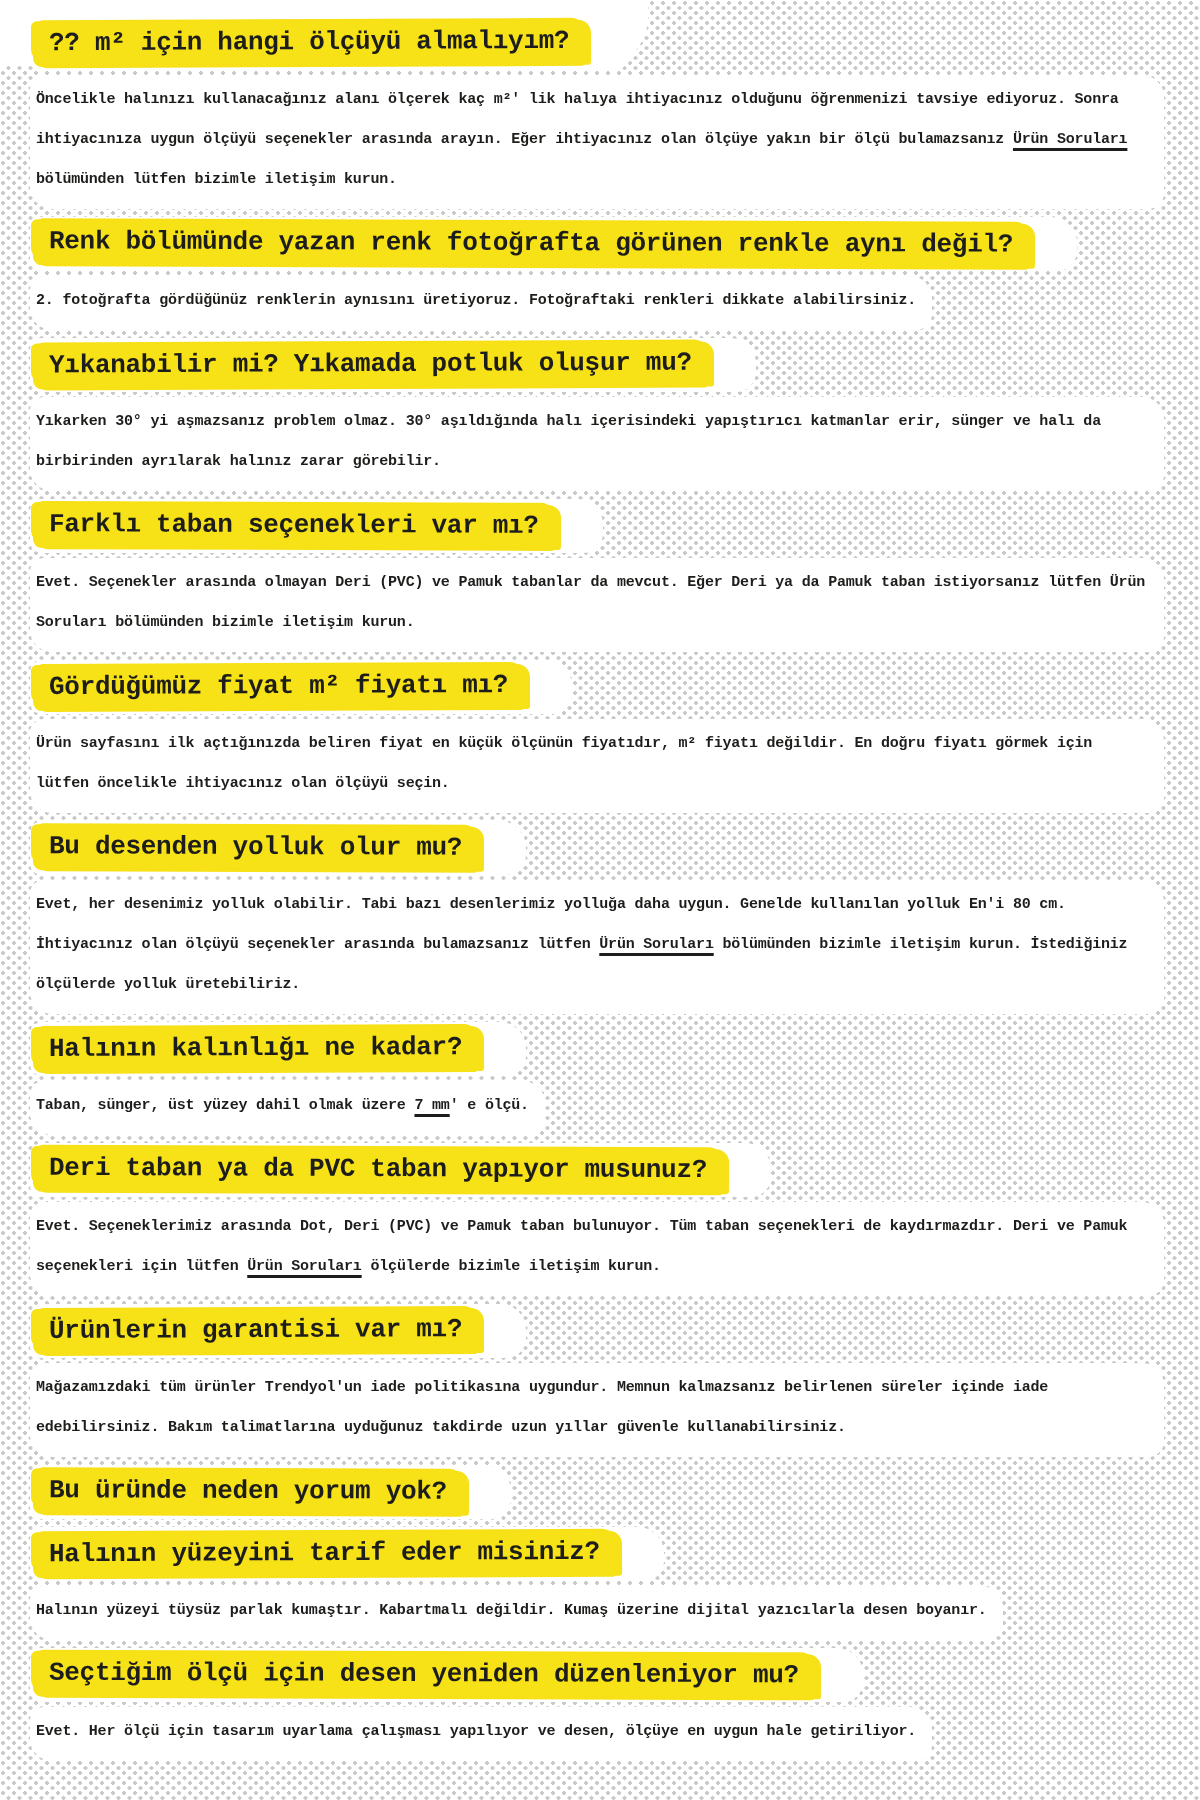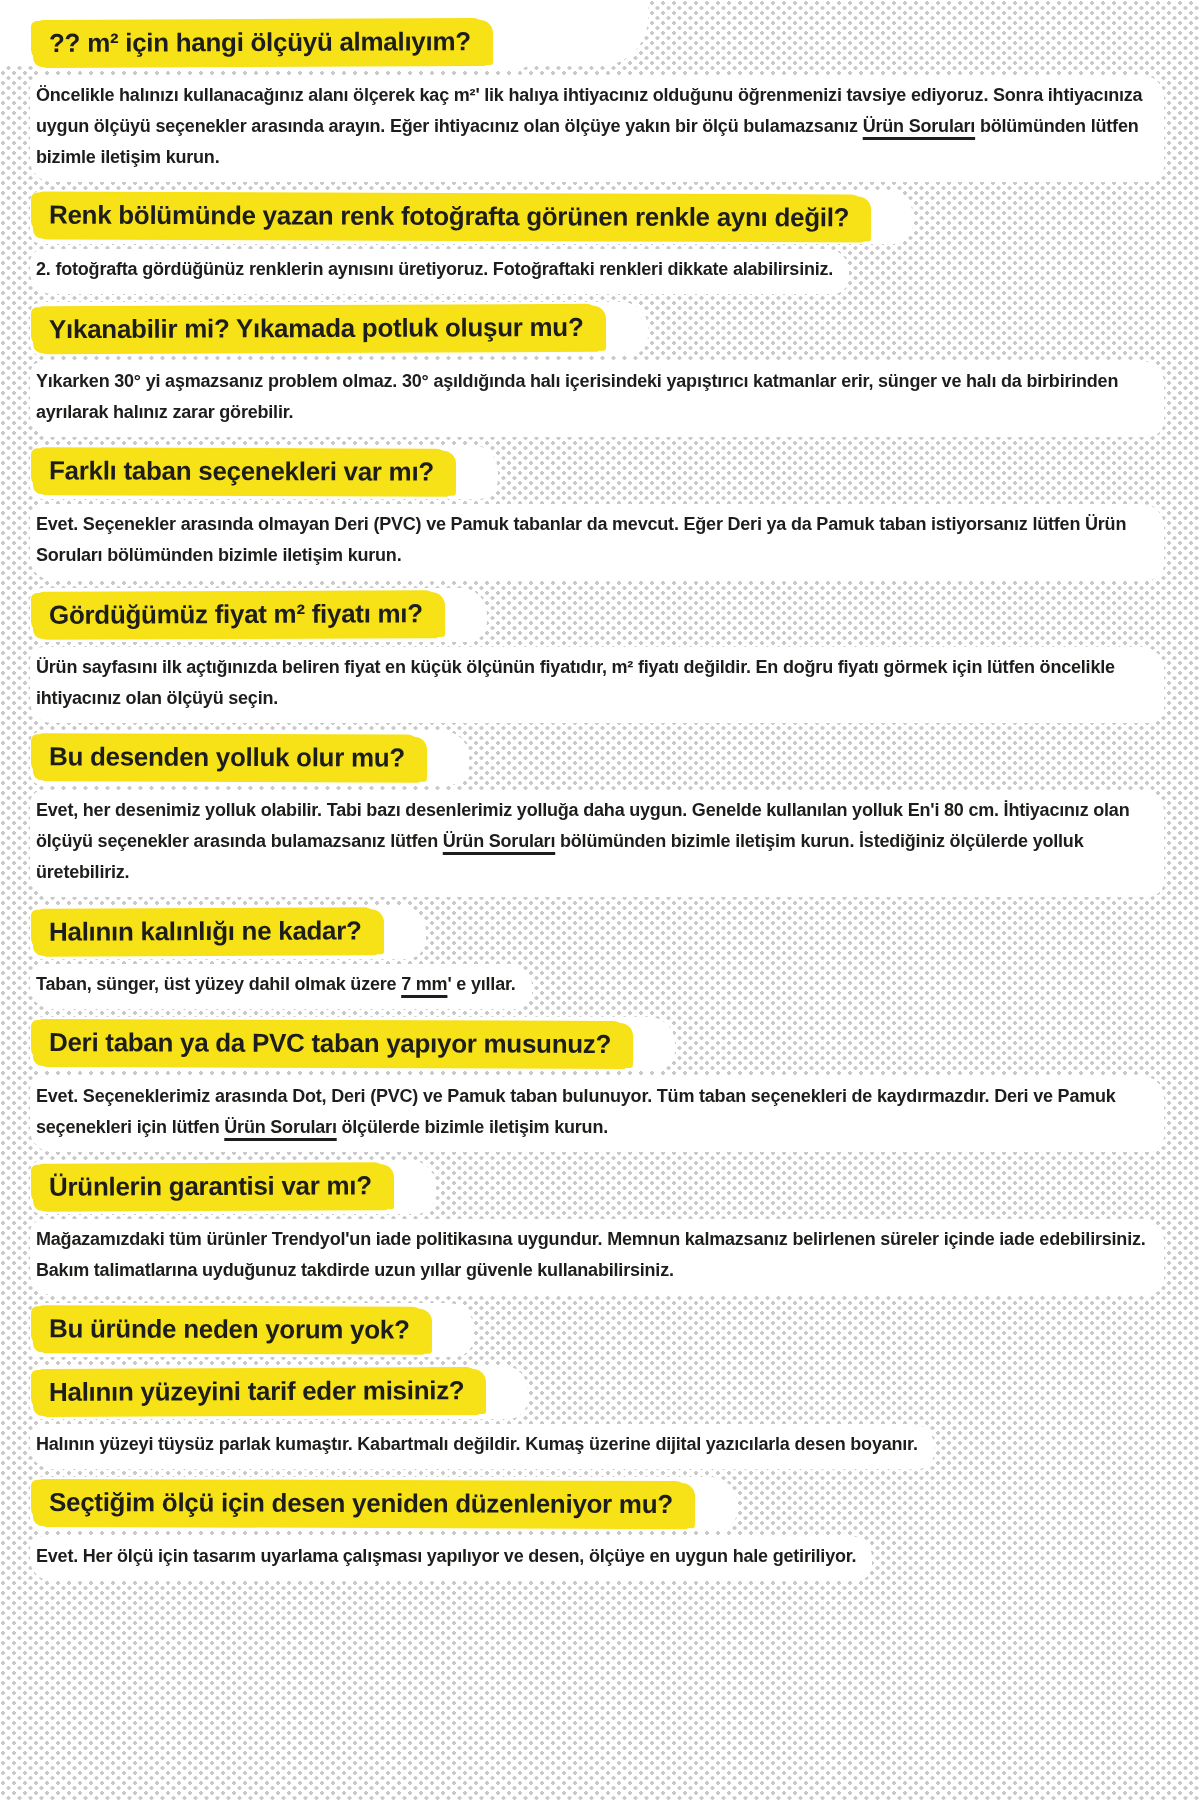--- a/index.html
+++ b/index.html
@@ -6,21 +6,21 @@
     --yellow:#F7E117;
     --ink:#1D1D1B;
     --dot:#c9c9c9;
   }
   *{margin:0;padding:0;box-sizing:border-box;}
   html,body{background:#ffffff;}
   .page{
     position:relative;
     width:1200px;height:1800px;
     overflow:hidden;
-    font-family:Liberation Sans, sans-serif;
+    font-family:Liberation Mono, monospace;
     color:var(--ink);
     background-color:#ffffff;
     background-image:
       radial-gradient(1.6px 2.3px at 3px 3px, var(--dot) 97%, transparent 100%),
       radial-gradient(1.6px 2.3px at 3px 3px, var(--dot) 97%, transparent 100%);
     background-size:11px 10px;
     background-position:0 0, 5.5px 5px;
   }
   .white-patch{
     position:absolute;background:#fff;z-index:0;
@@ -56,24 +56,24 @@
       0 -5px 0 -3px var(--yellow);
     transform:rotate(-0.25deg);
   }
   .faq-section:nth-child(even) .q{transform:rotate(0.2deg);}
   .a{
     background:#fff;
     width:fit-content;
     max-width:1134px;
     border-radius:14px 22px 16px 22px;
     padding:5px 16px 9px 6px;
-    font-size:18px;
+    font-size:15px;
     font-weight:700;
     letter-spacing:-0.2px;
-    line-height:31px;
+    line-height:40px;
   }
   .a .u{
     text-decoration:underline;
     text-decoration-thickness:2.5px;
     text-underline-offset:5px;
   }
 </style>
 </head>
 <body>
 
@@ -120,21 +120,21 @@
     <div class="q-row">
       <h2 class="q">Bu desenden yolluk olur mu?</h2>
     </div>
     <p class="a"><span>Evet, her desenimiz yolluk olabilir. Tabi bazı desenlerimiz yolluğa daha uygun. Genelde kullanılan yolluk En'i 80 cm. İhtiyacınız olan ölçüyü seçenekler arasında bulamazsanız lütfen </span><span class="u">Ürün Soruları</span><span> bölümünden bizimle iletişim kurun. İstediğiniz ölçülerde yolluk üretebiliriz.</span></p>
   </section>
 
   <section class="faq-section">
     <div class="q-row">
       <h2 class="q">Halının kalınlığı ne kadar?</h2>
     </div>
-    <p class="a"><span>Taban, sünger, üst yüzey dahil olmak üzere </span><span class="u">7 mm</span><span>' e yıllar.</span></p>
+    <p class="a"><span>Taban, sünger, üst yüzey dahil olmak üzere </span><span class="u">7 mm</span><span>' e ölçü.</span></p>
   </section>
 
   <section class="faq-section">
     <div class="q-row">
       <h2 class="q">Deri taban ya da PVC taban yapıyor musunuz?</h2>
     </div>
     <p class="a"><span>Evet. Seçeneklerimiz arasında Dot, Deri (PVC) ve Pamuk taban bulunuyor. Tüm taban seçenekleri de kaydırmazdır. Deri ve Pamuk seçenekleri için lütfen </span><span class="u">Ürün Soruları</span><span> ölçülerde bizimle iletişim kurun.</span></p>
   </section>
 
   <section class="faq-section">

